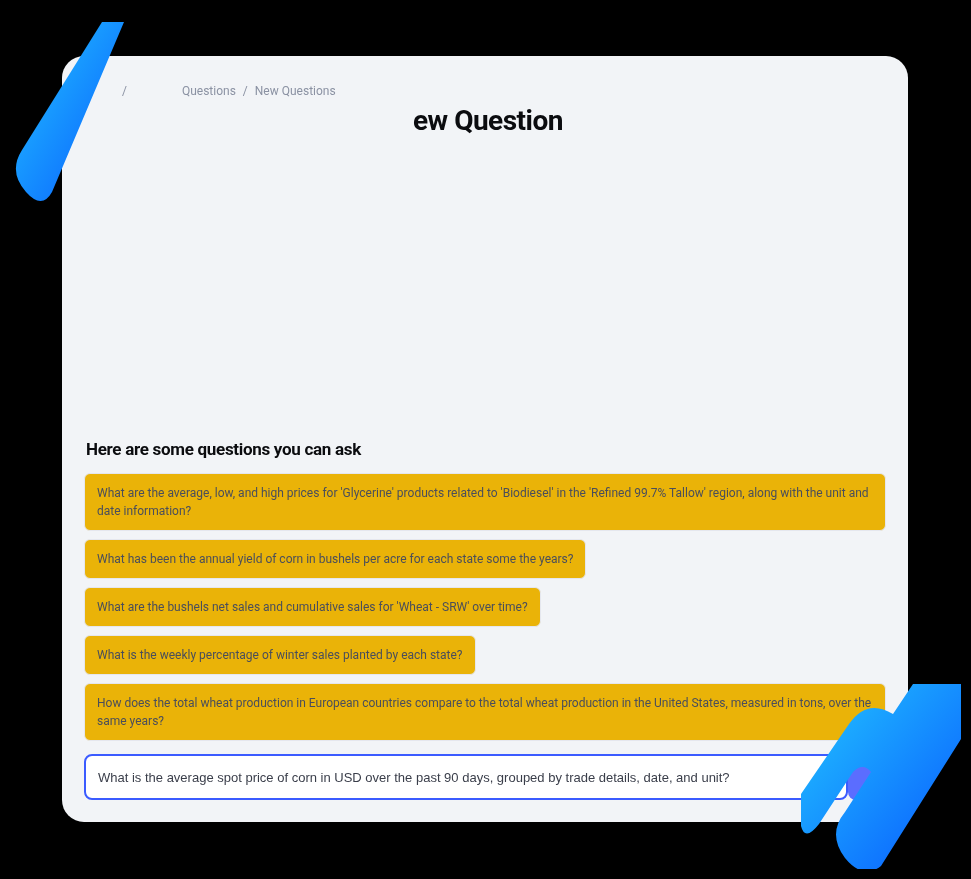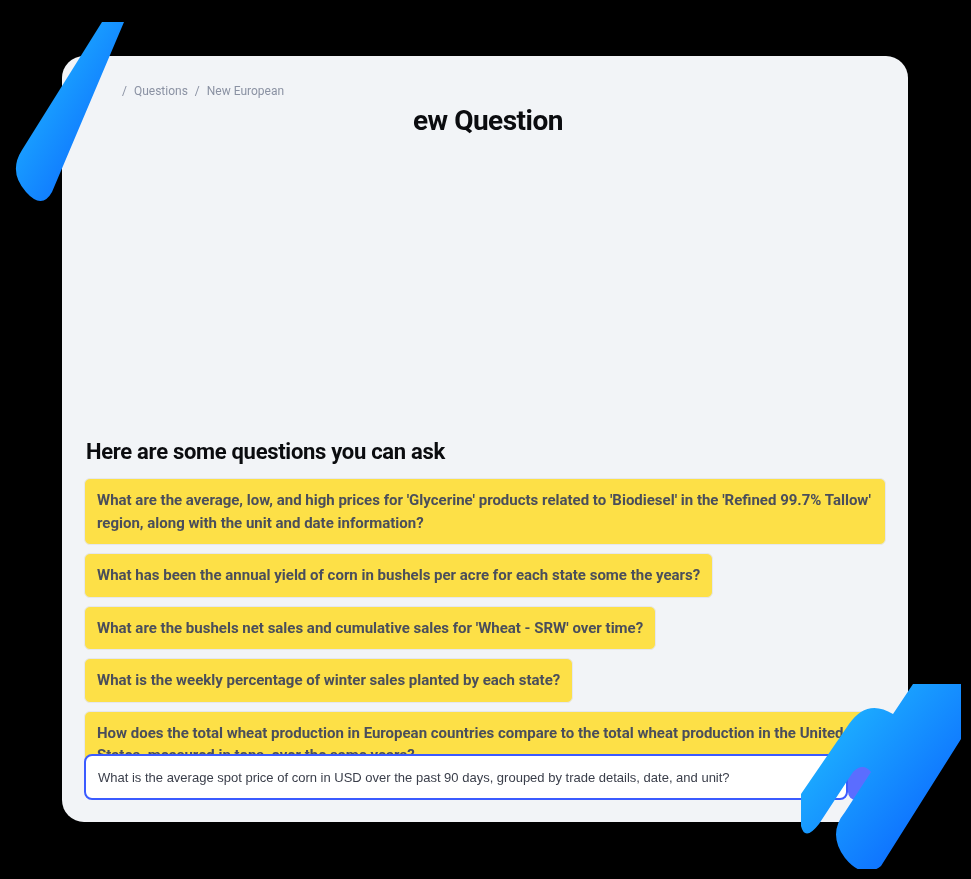--- a/index.html
+++ b/index.html
@@ -23,58 +23,57 @@
     padding: 28px 22px 22px 22px;
     overflow: hidden;
   }
   .breadcrumb {
     font-size: 12px;
     color: #8b92a3;
     margin-bottom: 6px;
     margin-left: 34px;
   }
   .breadcrumb .sep { margin: 0 4px; color: #8b92a3; }
-  .crumb-link { color: #8b92a3; cursor: pointer; }
+  .crumb-link { color: #8b92a3; cursor: pointer; margin-left: 48px; }
   .crumb-current { color: #8b92a3; }
   .page-title {
     font-size: 28px;
     font-weight: 700;
     letter-spacing: -0.5px;
     color: #0b0c0f;
     margin-left: 6px;
     margin-bottom: 10px;
     text-align: center;
   }
   .spacer { height: 292px; }
   .section-title {
-    font-size: 22px;
+    font-size: 17px;
     font-weight: 700;
     letter-spacing: -0.3px;
     color: #0b0c0f;
     margin-bottom: 14px;
     margin-left: 2px;
   }
   .suggestions {
     display: flex;
     flex-direction: column;
     gap: 8px;
   }
   .suggestion {
     display: inline-block;
-    background: #fde047;
+    background: #eab308;
     border: 1px solid #e5e7ee;
     border-radius: 6px;
     padding: 10px 12px;
-    font-size: 15px;
+    font-size: 12px;
     color: #4a4e5b;
     line-height: 1.5;
     cursor: pointer;
     width: fit-content;
     max-width: 100%;
-    font-weight: bold;
   }
   .input-row {
     position: absolute;
     left: 22px;
     right: 22px;
     bottom: 22px;
     display: flex;
     align-items: stretch;
     height: 46px;
   }
@@ -116,21 +115,21 @@
 </style>
 </head>
 <body>
 
 <div class="card">
 
   <div class="breadcrumb">
     <span class="sep">/</span>
     <span class="crumb-link">Questions</span>
     <span class="sep">/</span>
-    <span class="crumb-current">New European</span>
+    <span class="crumb-current">New Questions</span>
   </div>
 
   <h1 class="page-title">ew Question</h1>
 
   <div class="spacer"></div>
 
   <div class="section-title">Here are some questions you can ask</div>
 
   <div class="suggestions">
     <div class="suggestion">What are the average, low, and high prices for 'Glycerine' products related to 'Biodiesel' in the 'Refined 99.7% Tallow' region, along with the unit and date information?</div>

